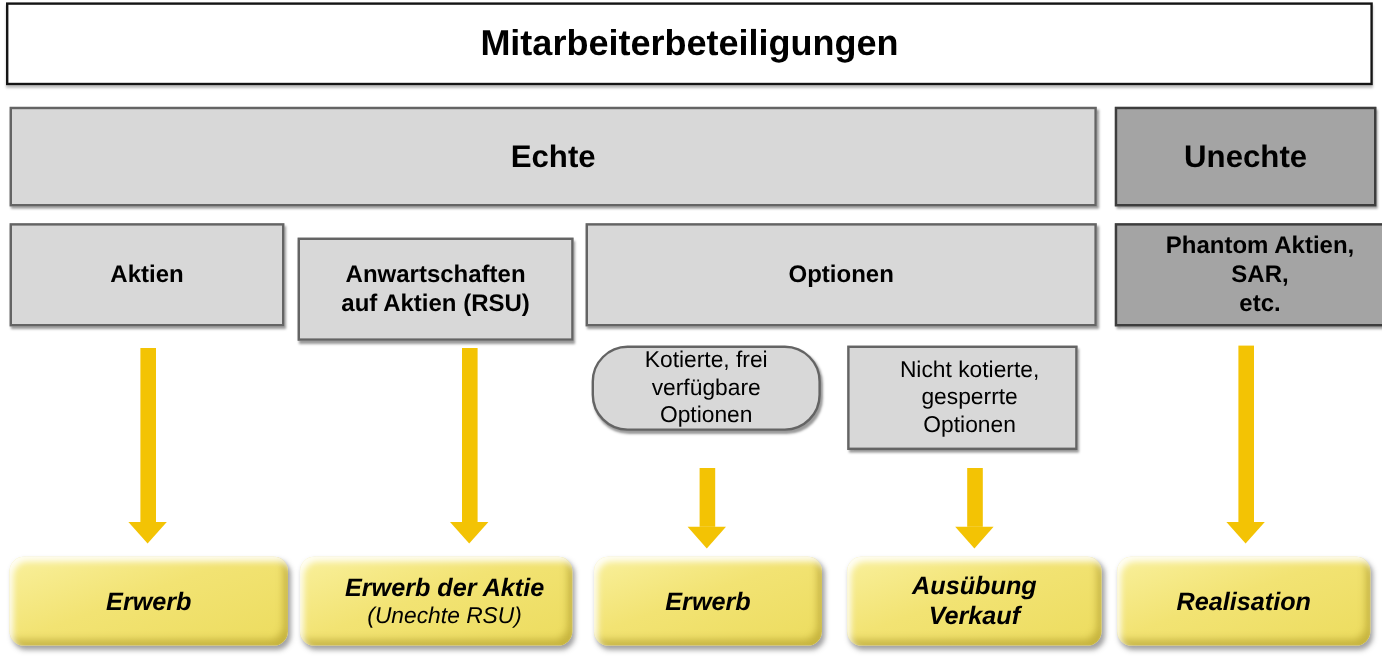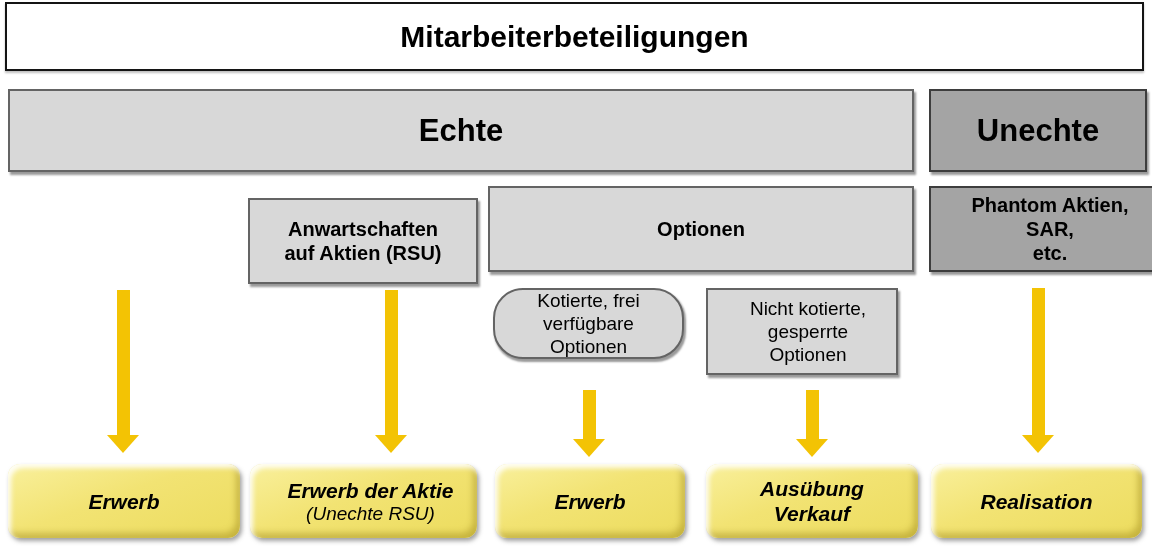--- a/index.html
+++ b/index.html
@@ -30,21 +30,21 @@
   .gbox.dark{
     background:var(--dark-gray);
     border-color:#3d3d3d;
   }
   .gbox.title{
     background:#ffffff;
     border:2px solid #141414;
     box-shadow:0 2px 2px rgba(0,0,0,0.25);
     font-weight:bold; font-size:30px;
   }
-  .lvl2{ font-weight:bold; font-size:31px;align-items:center; }
+  .lvl2{ font-weight:bold; font-size:26px;align-items:center; }
   .lvl3{ font-weight:bold; font-size:20px; line-height:24px; }
   .lvl4{ font-weight:normal; font-size:19px; line-height:23px; }
 
   
   .pos-title    { left:5px;   top:2px;   width:1139px; height:69px; }
   .pos-echte    { left:8px;   top:89px;  width:906px;  height:83px; }
   .pos-unechte  { left:929px; top:89px;  width:218px;  height:83px; }
   .pos-aktien   { left:8px;   top:186px; width:229px;  height:86px; }
   .pos-anwart   { left:248px; top:186px; width:230px;  height:86px;margin-top:12px; }
   .pos-optionen { left:488px; top:186px; width:426px;  height:86px; }
@@ -100,20 +100,23 @@
     <span>Mitarbeiterbeteiligungen</span>
   </div>
 
   <div class="gbox lvl2 pos-echte">
     <span>Echte</span>
   </div>
   <div class="gbox lvl2 dark pos-unechte">
     <span>Unechte</span>
   </div>
 
+  <div class="gbox lvl3 pos-aktien">
+    <span>Aktien</span>
+  </div>
   <div class="gbox lvl3 pos-anwart">
     <span>Anwartschaften
 auf Aktien (RSU)</span>
   </div>
   <div class="gbox lvl3 pos-optionen">
     <span>Optionen</span>
   </div>
   <div class="gbox lvl3 dark pos-phantom">
     <span>Phantom Aktien,
 SAR,

